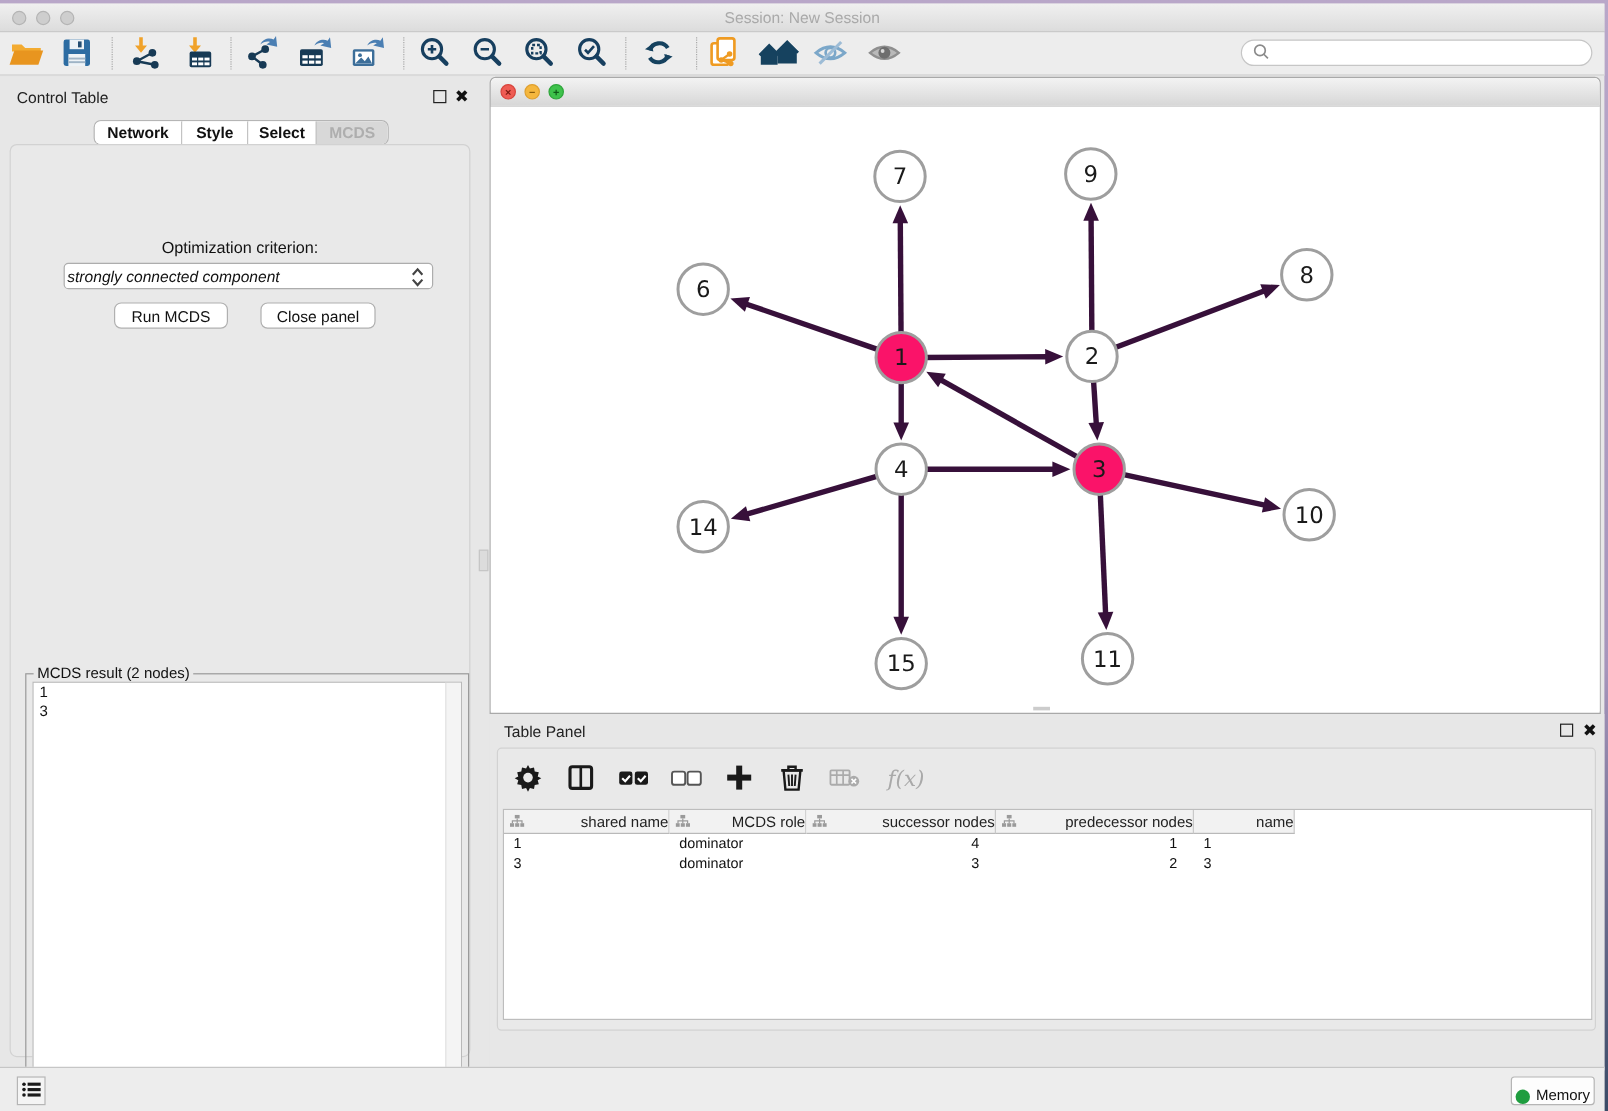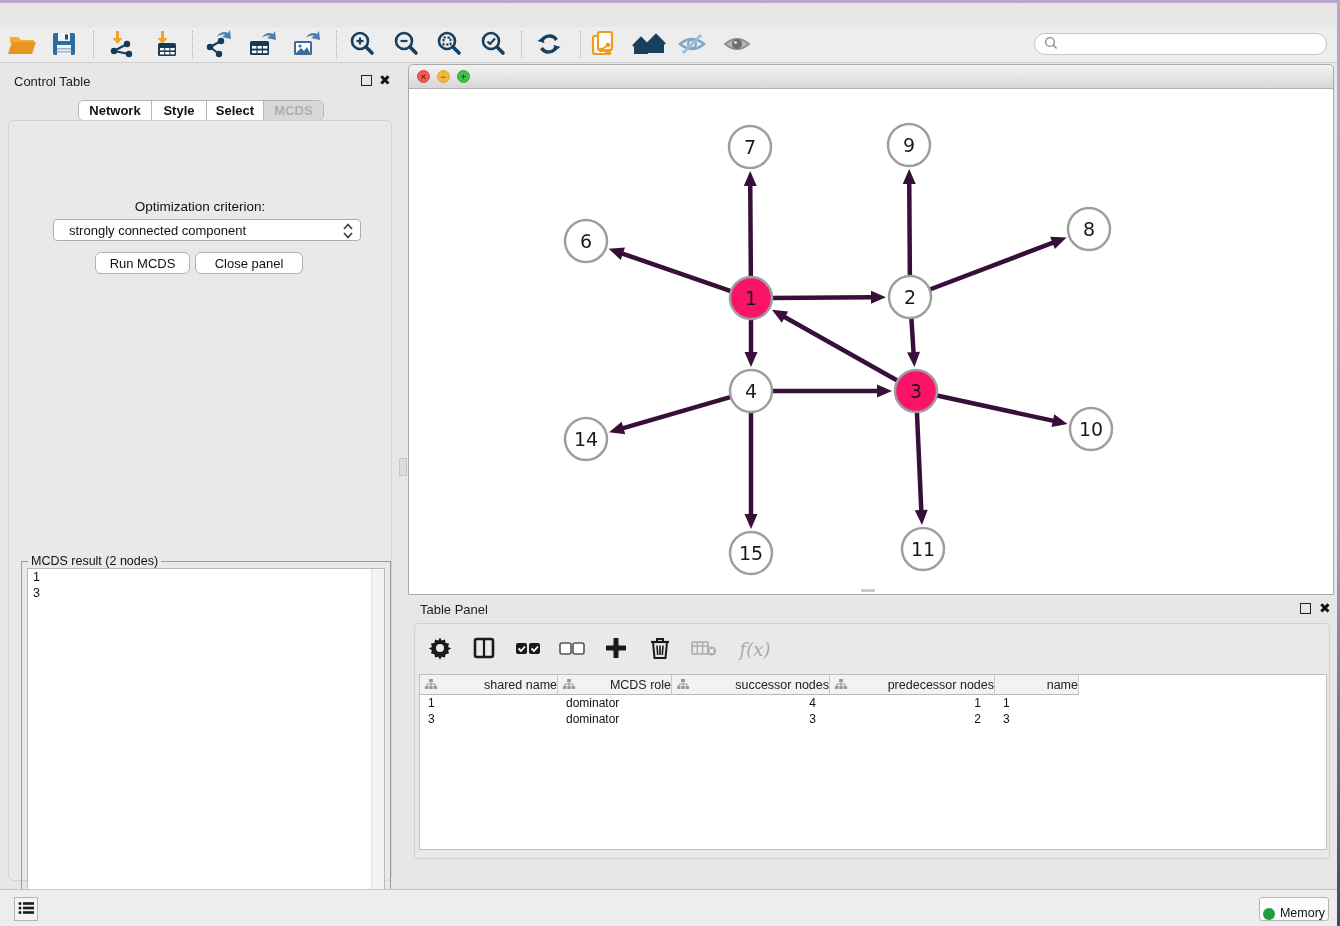--- a/index.html
+++ b/index.html
@@ -35,21 +35,21 @@
   .panel-close { position:absolute; font-size:14px; font-weight:bold; color:#111; line-height:11px; }
   .seg-ctl { position:absolute; display:flex; background:#fff; border:1px solid #b5b5b5; border-radius:6px; overflow:hidden; height:21px; }
   .seg { display:flex; align-items:center; justify-content:center; font-size:13px; color:#111;
     border-right:1px solid #b5b5b5; background:#fff; padding:0 2px;font-weight:bold; }
   .seg:last-child { border-right:none;text-align:right; }
   .seg.selected { background:#d8d8d8; color:#aeaeae; }
   #cp-box { position:absolute; left:8px; top:56px; width:384px; height:761px;
     background:#e9e9e9; border:1px solid #d2d2d2; border-radius:6px; }
   #opt-label { position:absolute; width:100%; text-align:center; top:78px; font-size:13.5px; }
   #criterion-select { position:absolute; left:44px; top:98px; width:308px; height:22px; background:#fff;
-    border:1px solid #adadad; border-radius:4px; display:flex; align-items:center; padding-left:15px; font-size:13px; }
+    border:1px solid #adadad; border-radius:4px; display:flex; align-items:center; padding-left:2px; font-size:13px;font-style:italic; }
   #criterion-stepper { position:absolute; right:6px; top:2px; }
   .cp-btn { position:absolute; top:131px; height:22px; background:#fff; border:1px solid #b0b0b0;
     border-radius:6px; display:flex; align-items:center; justify-content:center; font-size:13px; }
   #mcds-group { position:absolute; left:12px; top:440px; width:370px; height:372px; border:1px solid #9a9a9a; }
   #mcds-group-label { position:absolute; top:-8px; left:6px; background:#e9e9e9; padding:0 3px; font-size:12.5px; }
   #mcds-result-area { position:absolute; left:5px; top:6px; right:5px; bottom:5px; background:#fff; border:1px solid #b9b9b9; }
   .result-line { font-size:12.5px; line-height:16px; padding-left:5px; }
   #mcds-scrolltrack { position:absolute; right:0; top:0; width:13px; height:100%; background:#f4f4f4; border-left:1px solid #e2e2e2; }
 
   
@@ -91,20 +91,26 @@
     border:1px solid #b5b5b5; display:flex; align-items:center; justify-content:center; }
   #memory-btn { position:absolute; right:8px; top:7px; width:70px; height:24px; background:#fdfdfd;
     border:1px solid #b5b5b5; border-radius:3px; display:flex; align-items:flex-end; justify-content:center; gap:5px; font-size:12.5px; }
   #memory-dot { width:12px; height:12px; border-radius:50%; background:#1f9d3f; }
 </style>
 </head>
 <body>
 
 <div id="app">
 
+  <div id="titlebar">
+    <div class="tl-dot" style="left:10px"></div>
+    <div class="tl-dot" style="left:30px"></div>
+    <div class="tl-dot" style="left:50px"></div>
+    <div id="win-title">Session: New Session</div>
+  </div>
 
   <div id="toolbar">
     <div class="tb-btn" style="left:4px">
       <span>
         <svg width="30" height="30" viewBox="0 0 30 30">
             <path d="M3 8h8l3 3h13v3H3z" fill="#f3ab31"></path>
             <path d="M1 25l4-12h24l-4 12z" fill="#e8951f"></path>
           </svg>
       </span>
     </div>
@@ -309,21 +315,21 @@
       <div id="criterion-select">
         <span>strongly connected component</span>
         <span id="criterion-stepper">
           <svg width="12" height="18" viewBox="0 0 12 18">
               <path d="M2 7 L6 2.5 L10 7" fill="none" stroke="#444" stroke-width="1.8"></path>
               <path d="M2 11 L6 15.5 L10 11" fill="none" stroke="#444" stroke-width="1.8"></path>
             </svg>
         </span>
       </div>
       <div class="cp-btn" style="left:86px; width:95px">Run MCDS</div>
-      <div class="cp-btn" style="left:186px; width:108px">Close panel</div>
+      <div class="cp-btn" style="left:208px; width:96px">Close panel</div>
 
       <div id="mcds-group">
         <div id="mcds-group-label">MCDS result (2 nodes)</div>
         <div id="mcds-result-area">
           <div class="result-line">1</div>
           <div class="result-line">3</div>
           <div id="mcds-scrolltrack"></div>
         </div>
       </div>
     </div>

